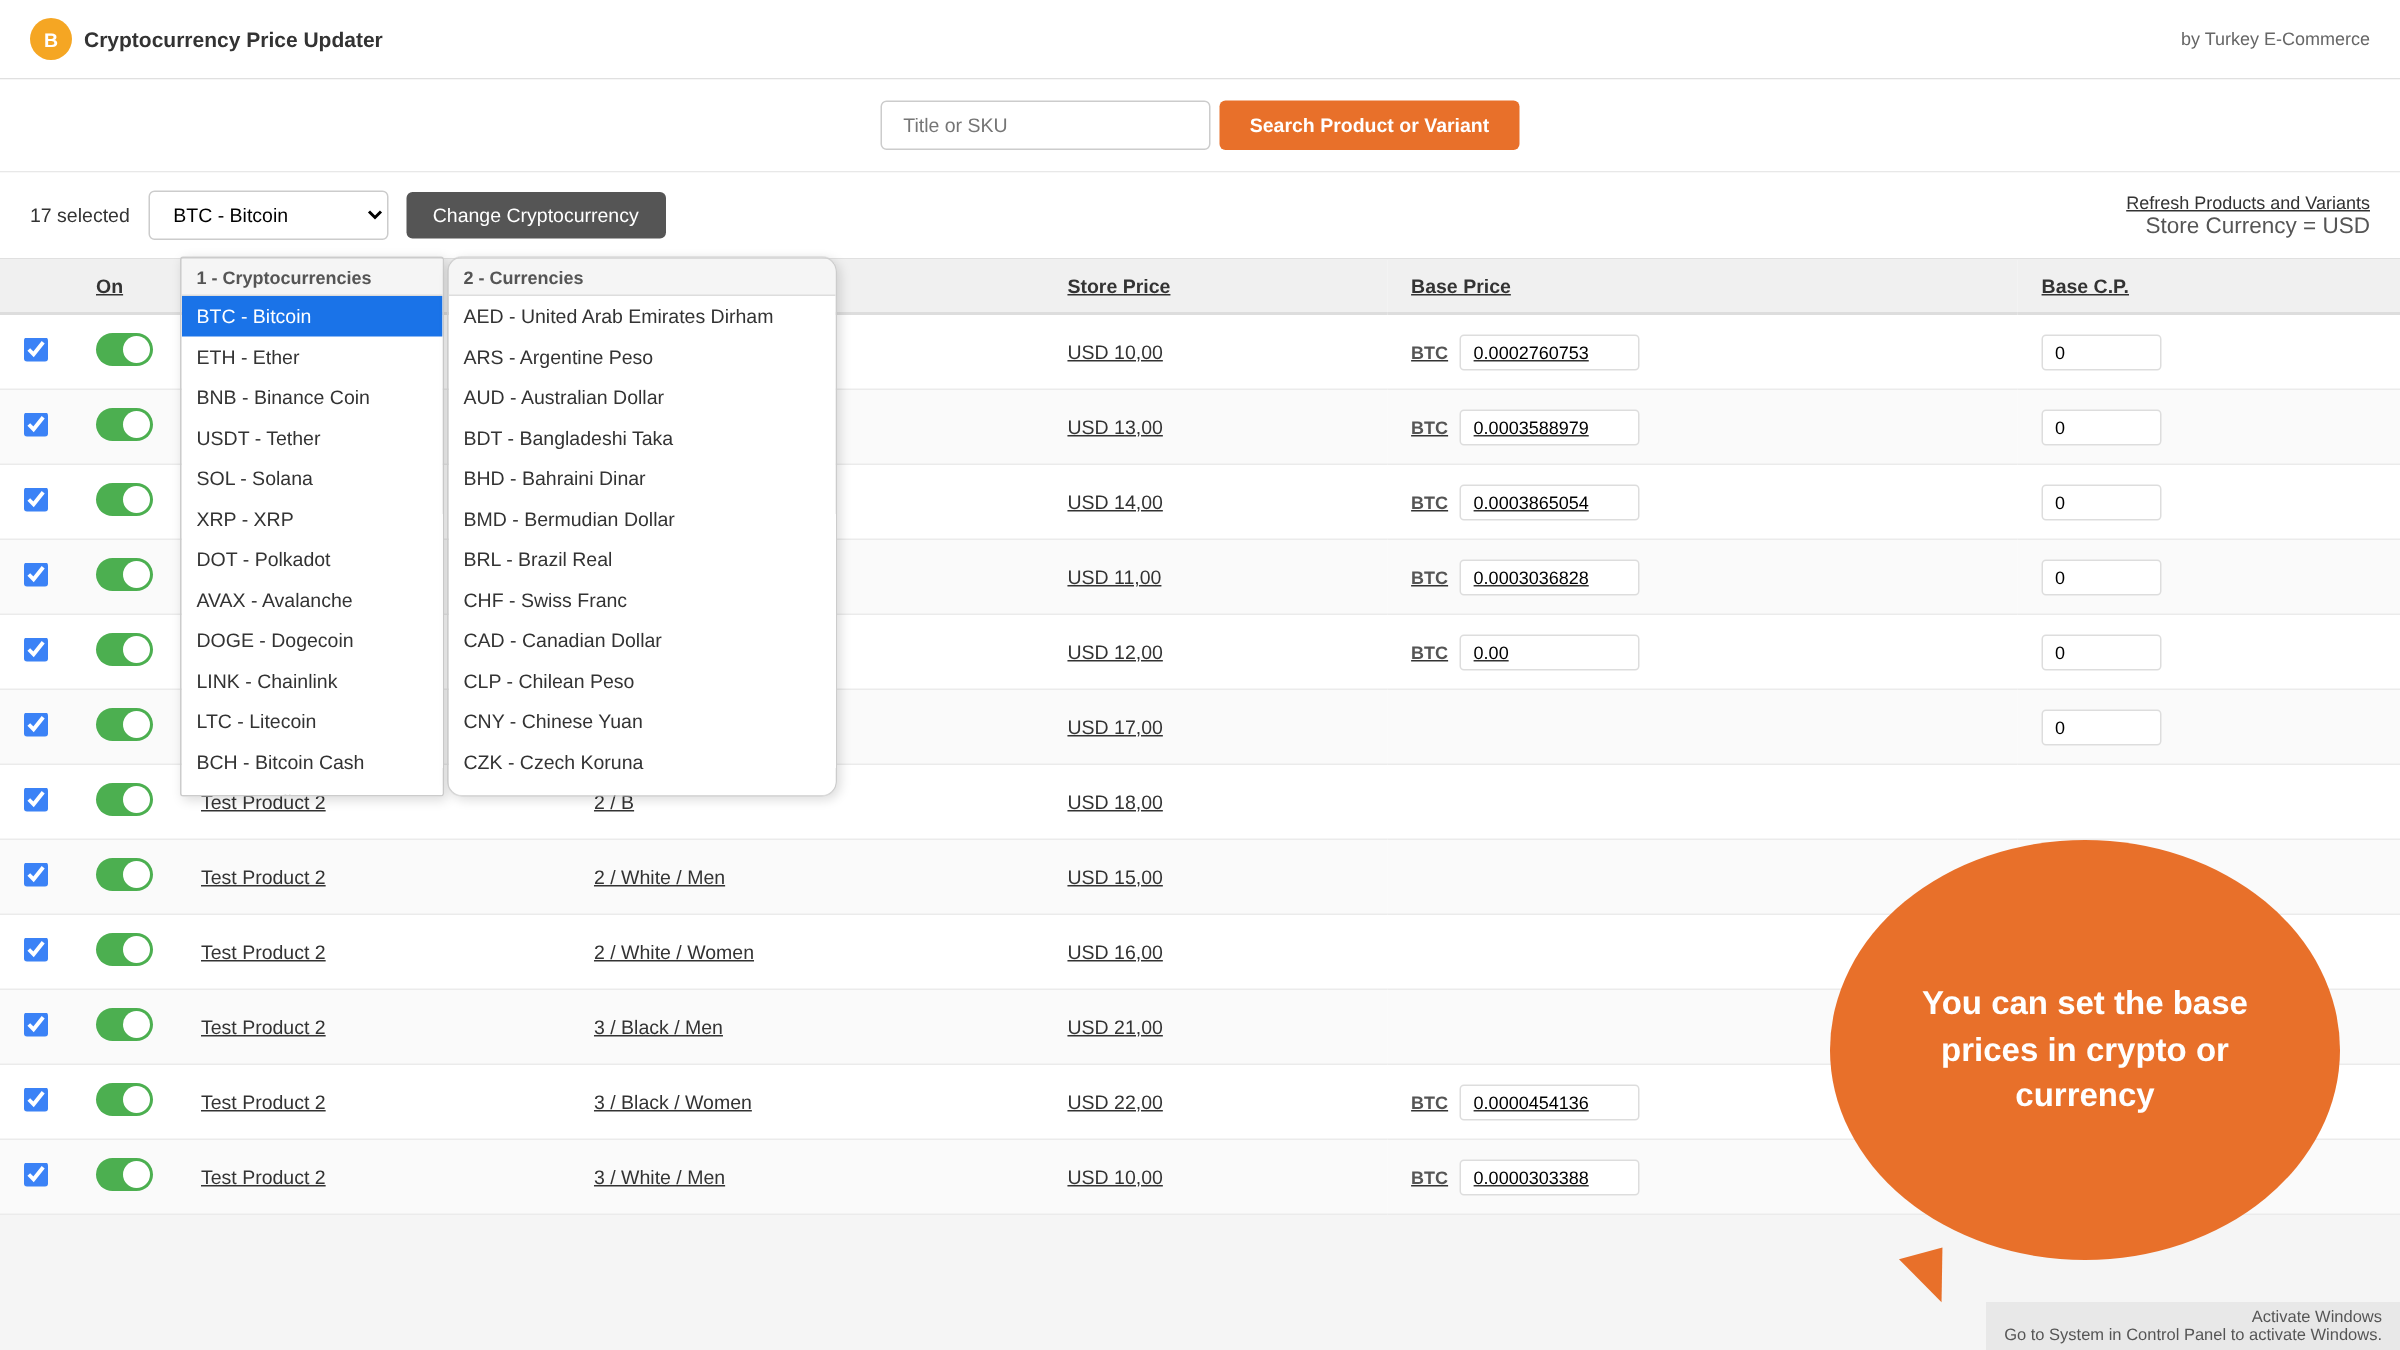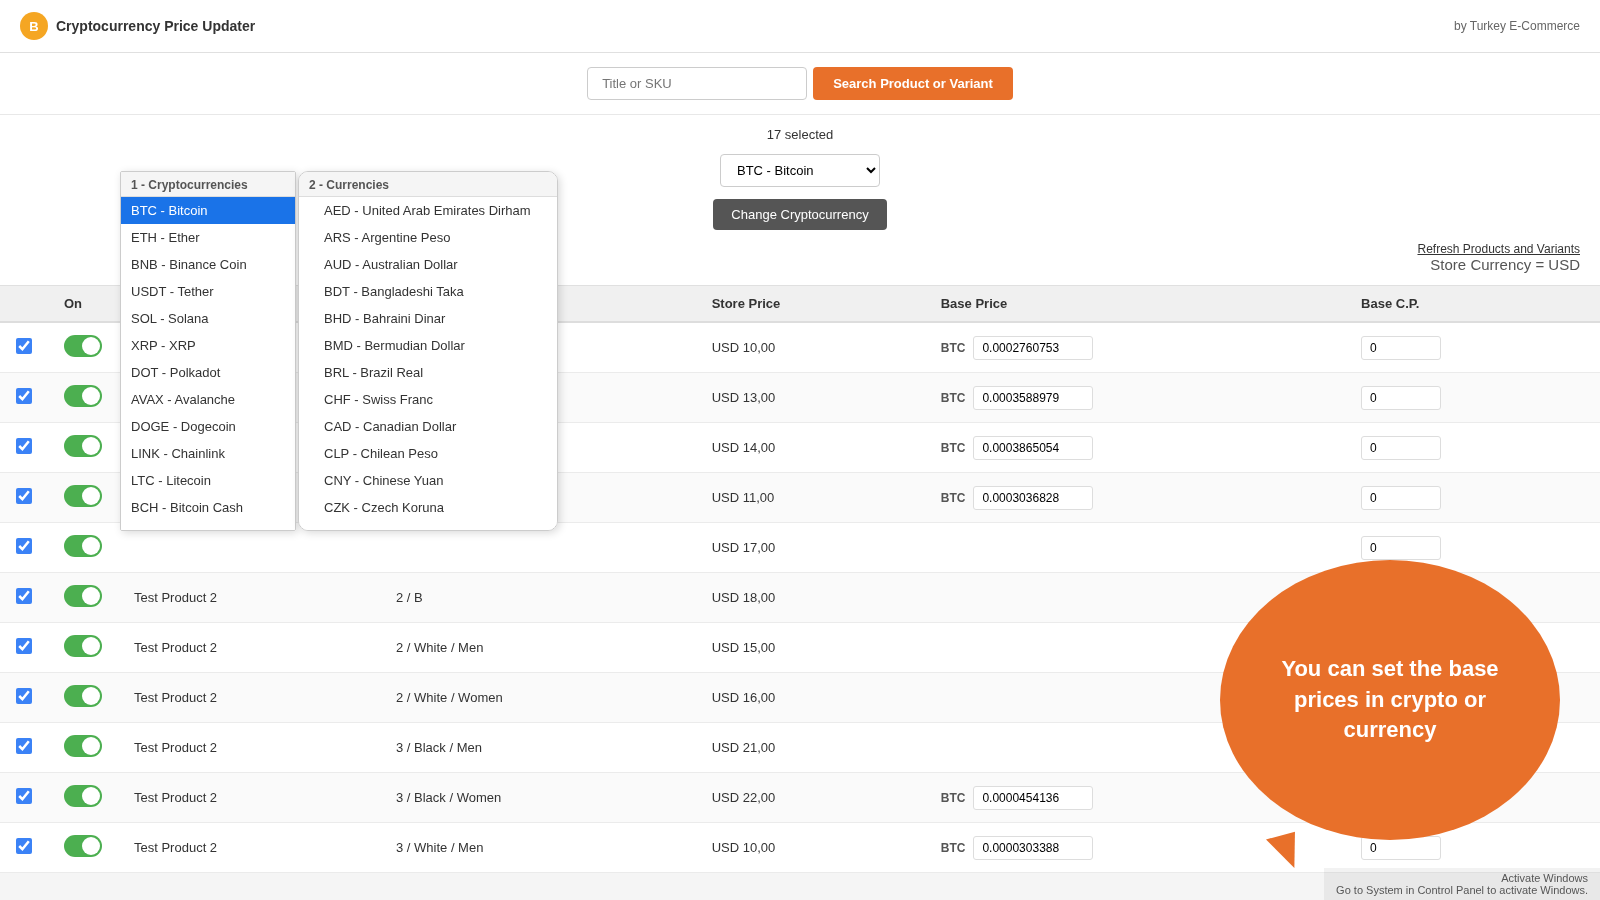--- a/index.html
+++ b/index.html
@@ -92,20 +92,21 @@
       text-align: right;
       font-size: 12px;
     }
     .refresh-link a { color: #333; text-decoration: underline; cursor: pointer; display: block; }
     .refresh-link .store-currency { color: #555; font-size: 15px; }
 
     .table-container {
       overflow-y: auto;
       height: calc(900px - 180px);
       position: relative;
+      text-decoration: underline;
     }
 
     table {
       width: 100%;
       border-collapse: collapse;
       background: white;
     }
     thead tr {
       background: #f0f0f0;
       border-bottom: 2px solid #ddd;
@@ -218,21 +219,20 @@
       font-weight: bold;
       font-size: 12px;
       color: #555;
       background: #f5f5f5;
       border-bottom: 1px solid #ddd;
     }
     .currency-dropdown .dropdown-item {
       padding: 6px 10px;
       font-size: 13px;
       cursor: pointer;
-      margin-left: 15px;
     }
 
     
     .callout-bubble {
       position: absolute;
       bottom: 60px;
       right: 40px;
       width: 340px;
       height: 280px;
       background: #e8702a;
@@ -281,21 +281,21 @@
     <span>Cryptocurrency Price Updater</span>
   </div>
   <div class="by-label">by Turkey E-Commerce</div>
 </div>
 
 <div class="search-bar">
   <input class="search-input" type="text" placeholder="Title or SKU" style="">
   <button class="search-button">Search Product or Variant</button>
 </div>
 
-<div class="toolbar" style="position:relative;flex-direction:column;">
+<div class="toolbar" style="position:relative;">
   <span class="selected-count">17 selected</span>
   <select class="crypto-select">
     <option>BTC - Bitcoin</option>
   </select>
   <button class="change-crypto-btn">Change Cryptocurrency</button>
   <div class="refresh-link">
     <a>Refresh Products and Variants</a>
     <span class="store-currency">Store Currency = USD</span>
   </div>
 
@@ -407,20 +407,34 @@
               <input class="base-price-input" type="text" value="0.0003036828" style="">
             </div>
           </td>
           <td><input class="base-cp-input" type="text" value="0" style=""></td>
         </tr>
         <tr>
           <td class="checkbox-cell"><input type="checkbox" checked="" style=""></td>
           <td class="toggle-cell"><div class="toggle"></div></td>
           <td></td>
           <td></td>
+          <td class="store-price">USD 12,00</td>
+          <td>
+            <div class="base-price-cell">
+              <span class="currency-tag">BTC</span>
+              <input class="base-price-input" type="text" value="0.00" style="">
+            </div>
+          </td>
+          <td><input class="base-cp-input" type="text" value="0" style=""></td>
+        </tr>
+        <tr>
+          <td class="checkbox-cell"><input type="checkbox" checked="" style=""></td>
+          <td class="toggle-cell"><div class="toggle"></div></td>
+          <td></td>
+          <td></td>
           <td class="store-price">USD 17,00</td>
           <td>
             <div class="base-price-cell"></div>
           </td>
           <td><input class="base-cp-input" type="text" value="0" style=""></td>
         </tr>
         <tr>
           <td class="checkbox-cell"><input type="checkbox" checked="" style=""></td>
           <td class="toggle-cell"><div class="toggle"></div></td>
           <td>Test Product 2</td>

